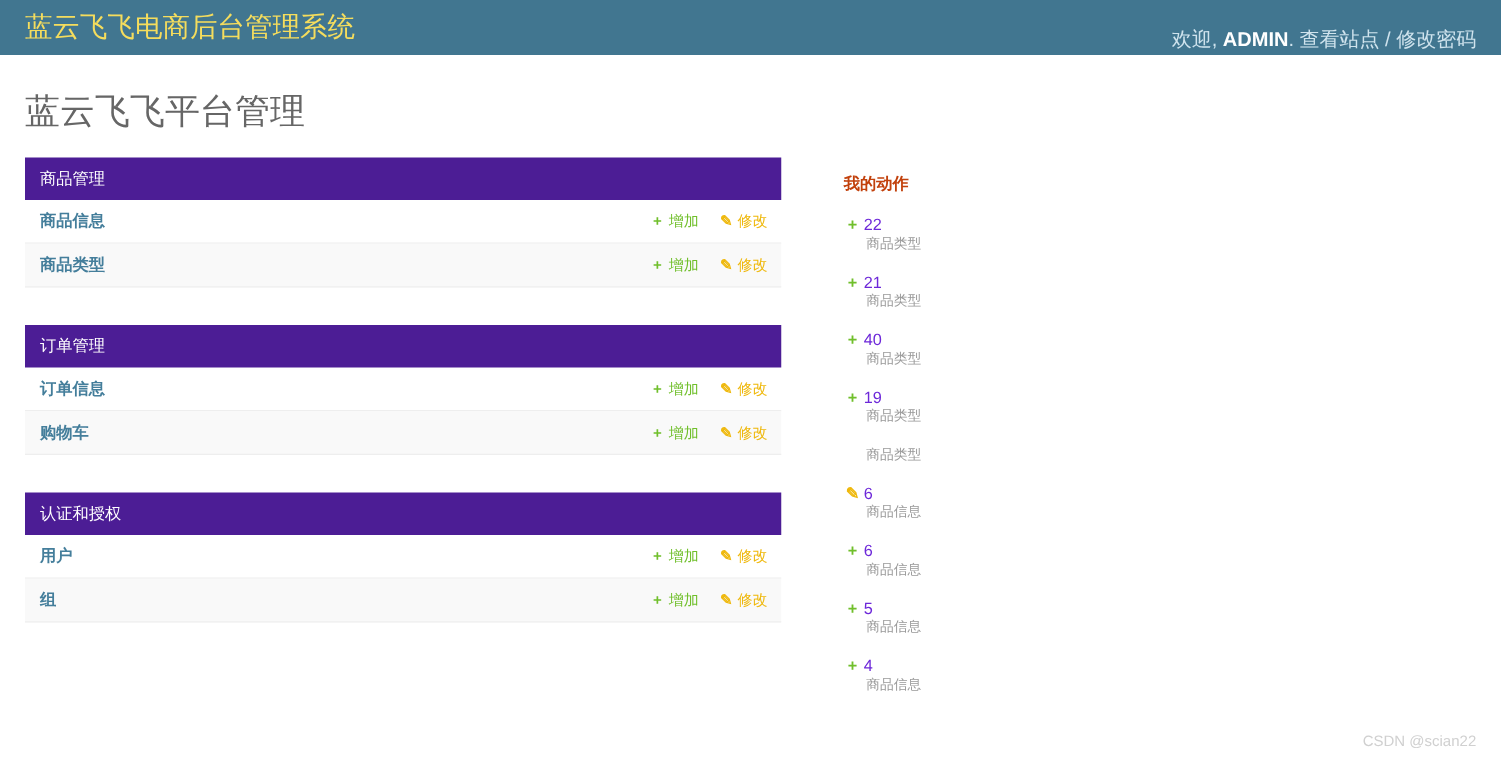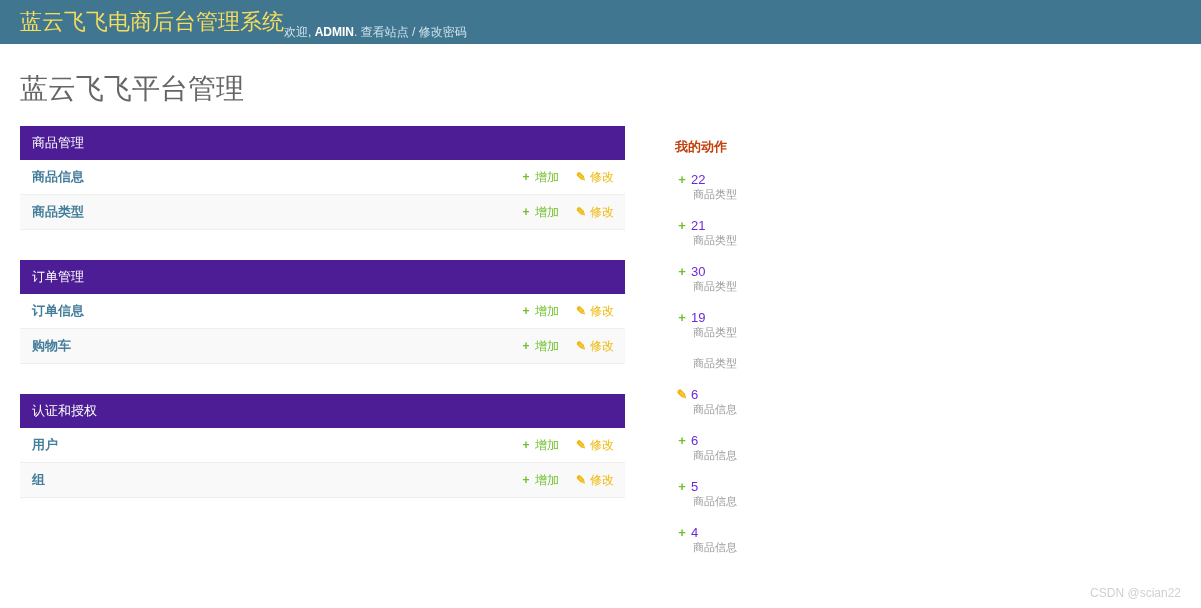--- a/index.html
+++ b/index.html
@@ -12,29 +12,30 @@
 }
 a { text-decoration: none; }
 
 
 .header {
   background: #417690;
   color: #f5dd5d;
   height: 44px;
   display: flex;
   align-items: center;
+  justify-content: space-between;
   padding: 0 20px;
 }
 .header .brand {
   font-size: 22px;
   font-weight: 400;
   color: #f5dd5d;
 }
 .header .userlinks {
-  font-size: 12px;
+  font-size: 16px;
   color: #cfe3ed;
   margin-top: 20px;
 }
 .header .userlinks strong { color: #fff; font-weight: bold; }
 .header .userlinks a { color: #cfe3ed; }
 
 
 .content {
   padding: 20px 20px 30px 20px;
 }
@@ -205,21 +206,21 @@
         <ul class="action-list" id="recent-mount">
             <li>
               <div class="line1"><span class="icon add">+</span><a href="#">22</a></div>
               <div class="line2">商品类型</div>
             </li>
             <li>
               <div class="line1"><span class="icon add">+</span><a href="#">21</a></div>
               <div class="line2">商品类型</div>
             </li>
             <li>
-              <div class="line1"><span class="icon add">+</span><a href="#">30</a></div>
+              <div class="line1"><span class="icon add">+</span><a href="#">40</a></div>
               <div class="line2">商品类型</div>
             </li>
             <li>
               <div class="line1"><span class="icon add">+</span><a href="#">19</a></div>
               <div class="line2">商品类型</div>
             </li>
             <li>
               <div class="line2">商品类型</div>
             </li>
             <li>

